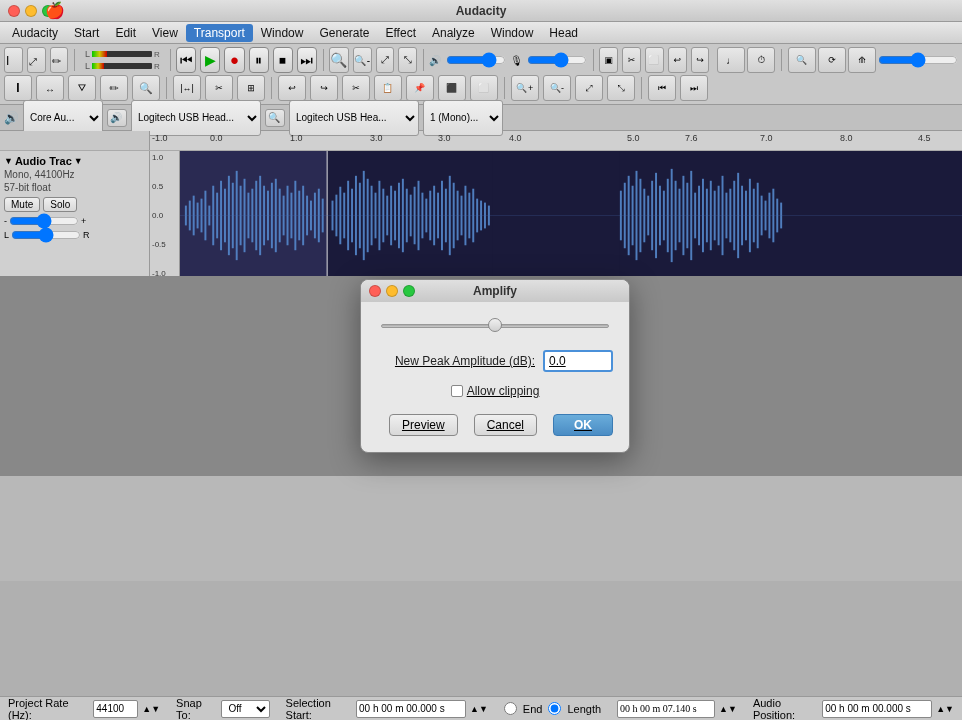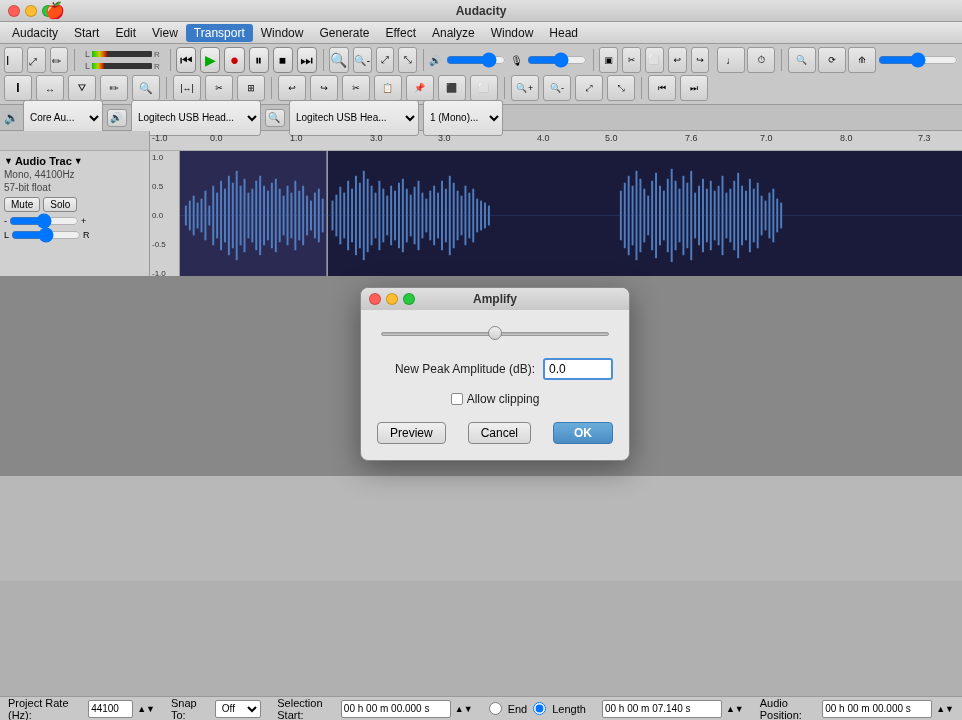--- a/index.html
+++ b/index.html
@@ -253,28 +253,29 @@
       left: 0;
       right: 0;
       bottom: 0;
       pointer-events: none;
       z-index: 100;
     }
 
     
     #amplify-dialog {
       position: absolute;
-      top: 287px;
+      top: 279px;
       left: 360px;
       width: 270px;
       background: #e8e8e8;
       border-radius: 8px;
       border: 1px solid #888;
       box-shadow: 0 8px 30px rgba(0,0,0,0.4);
       pointer-events: all;
+      text-decoration: underline;
     }
     .dialog-titlebar {
       height: 22px;
       background: linear-gradient(to bottom, #e0e0e0, #c8c8c8);
       border-radius: 8px 8px 0 0;
       display: flex;
       align-items: center;
       position: relative;
       padding: 0 8px;
     }
@@ -359,22 +360,22 @@
       border: 1px solid #888;
       background: white;
       border-radius: 2px;
     }
     .checkbox-label {
       font-size: 12px;
       color: #222;
     }
     .dialog-buttons {
       display: flex;
-      justify-content: space-between;
-      gap: 10px;
+      justify-content: flex-end;
+      gap: 16px;
     }
     .dialog-button {
       min-width: 60px;
       height: 22px;
       padding: 0 12px;
       font-size: 12px;
       background: linear-gradient(to bottom, #f0f0f0, #d8d8d8);
       border: 1px solid #888;
       border-radius: 4px;
       cursor: pointer;
@@ -591,26 +592,26 @@
 
 <div style="display:flex;border-bottom:1px solid #aaa;background:#d0d0d0;height:20px;">
 
   <div style="width:150px;flex-shrink:0;background:#c8c8c8;border-right:1px solid #999;"></div>
   <div style="flex:1;position:relative;overflow:hidden;">
     <span class="ruler-tick" style="left:2px;">-1.0</span>
     <span class="ruler-tick" style="left:60px;">0.0</span>
     <span class="ruler-tick" style="left:140px;">1.0</span>
     <span class="ruler-tick" style="left:220px;">3.0</span>
     <span class="ruler-tick" style="left:288px;">3.0</span>
-    <span class="ruler-tick" style="left:387px;">4.0</span>
-    <span class="ruler-tick" style="left:455px;">5.0</span>
+    <span class="ruler-tick" style="left:359px;">4.0</span>
+    <span class="ruler-tick" style="left:477px;">5.0</span>
     <span class="ruler-tick" style="left:535px;">7.6</span>
     <span class="ruler-tick" style="left:610px;">7.0</span>
     <span class="ruler-tick" style="left:690px;">8.0</span>
-    <span class="ruler-tick" style="left:768px;">7.3</span>
+    <span class="ruler-tick" style="left:768px;">4.5</span>
   </div>
 </div>
 
 <div id="main-content" style="height:430px;">
   <div class="track" style="width:100%;height:130px;">
 
     <div class="track-controls" style="width:150px;">
       <div class="track-name">
         <span style="font-size:9px;">▼</span>
         <span style="font-size:11px;font-weight:bold;">Audio Trac</span>
@@ -848,21 +849,21 @@
   </div>
 
   <div class="radio-group">
     <input type="radio" name="sel-type" style="">
     <span>End</span>
     <input type="radio" name="sel-type" checked="" style="">
     <span>Length</span>
   </div>
 
   <div class="status-group">
-    <input class="status-input" type="text" style="width: 120px;" value="00 h 00 m 07.140 s">
+    <input class="status-input" type="text" style="width: 98px; font-family: Liberation Serif, serif;" value="00 h 00 m 07.140 s">
     <span style="cursor:pointer;font-size:9px;">▲▼</span>
   </div>
 
   <div class="status-group">
     <span>Audio Position:</span>
     <input class="status-input" type="text" style="width: 110px;" value="00 h 00 m 00.000 s">
     <span style="cursor:pointer;font-size:9px;">▲▼</span>
   </div>
 </div>
 

